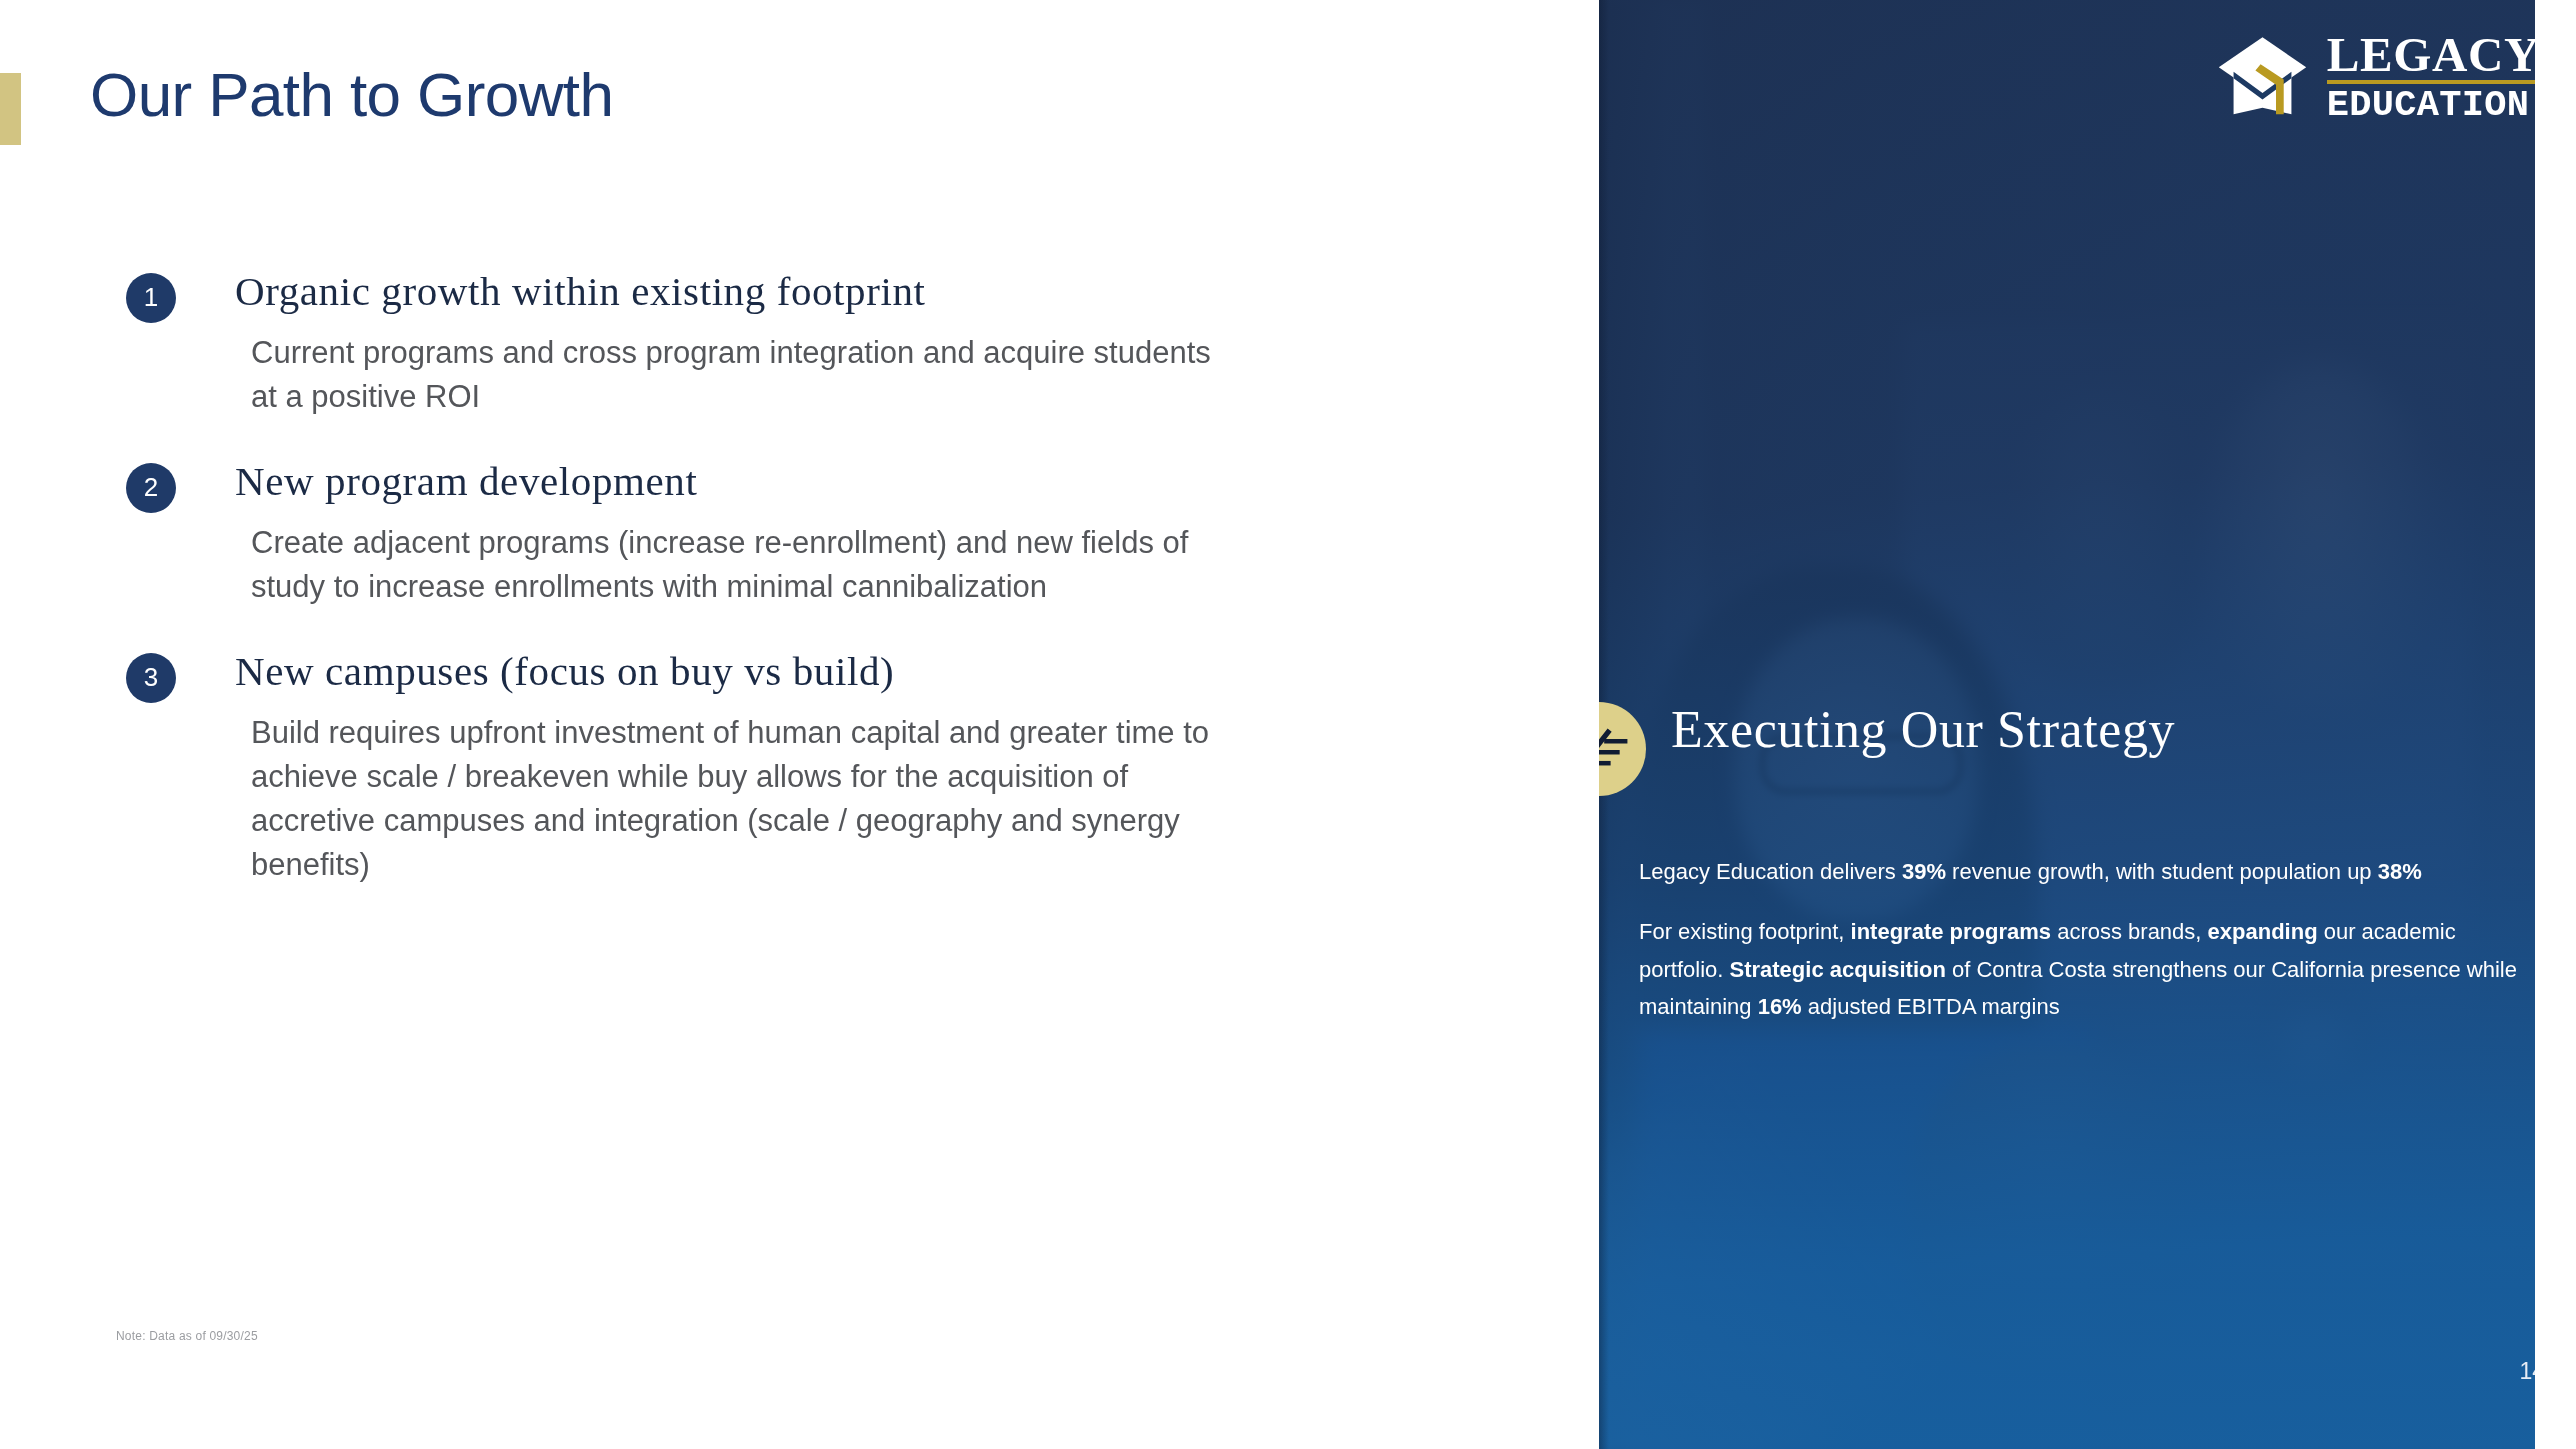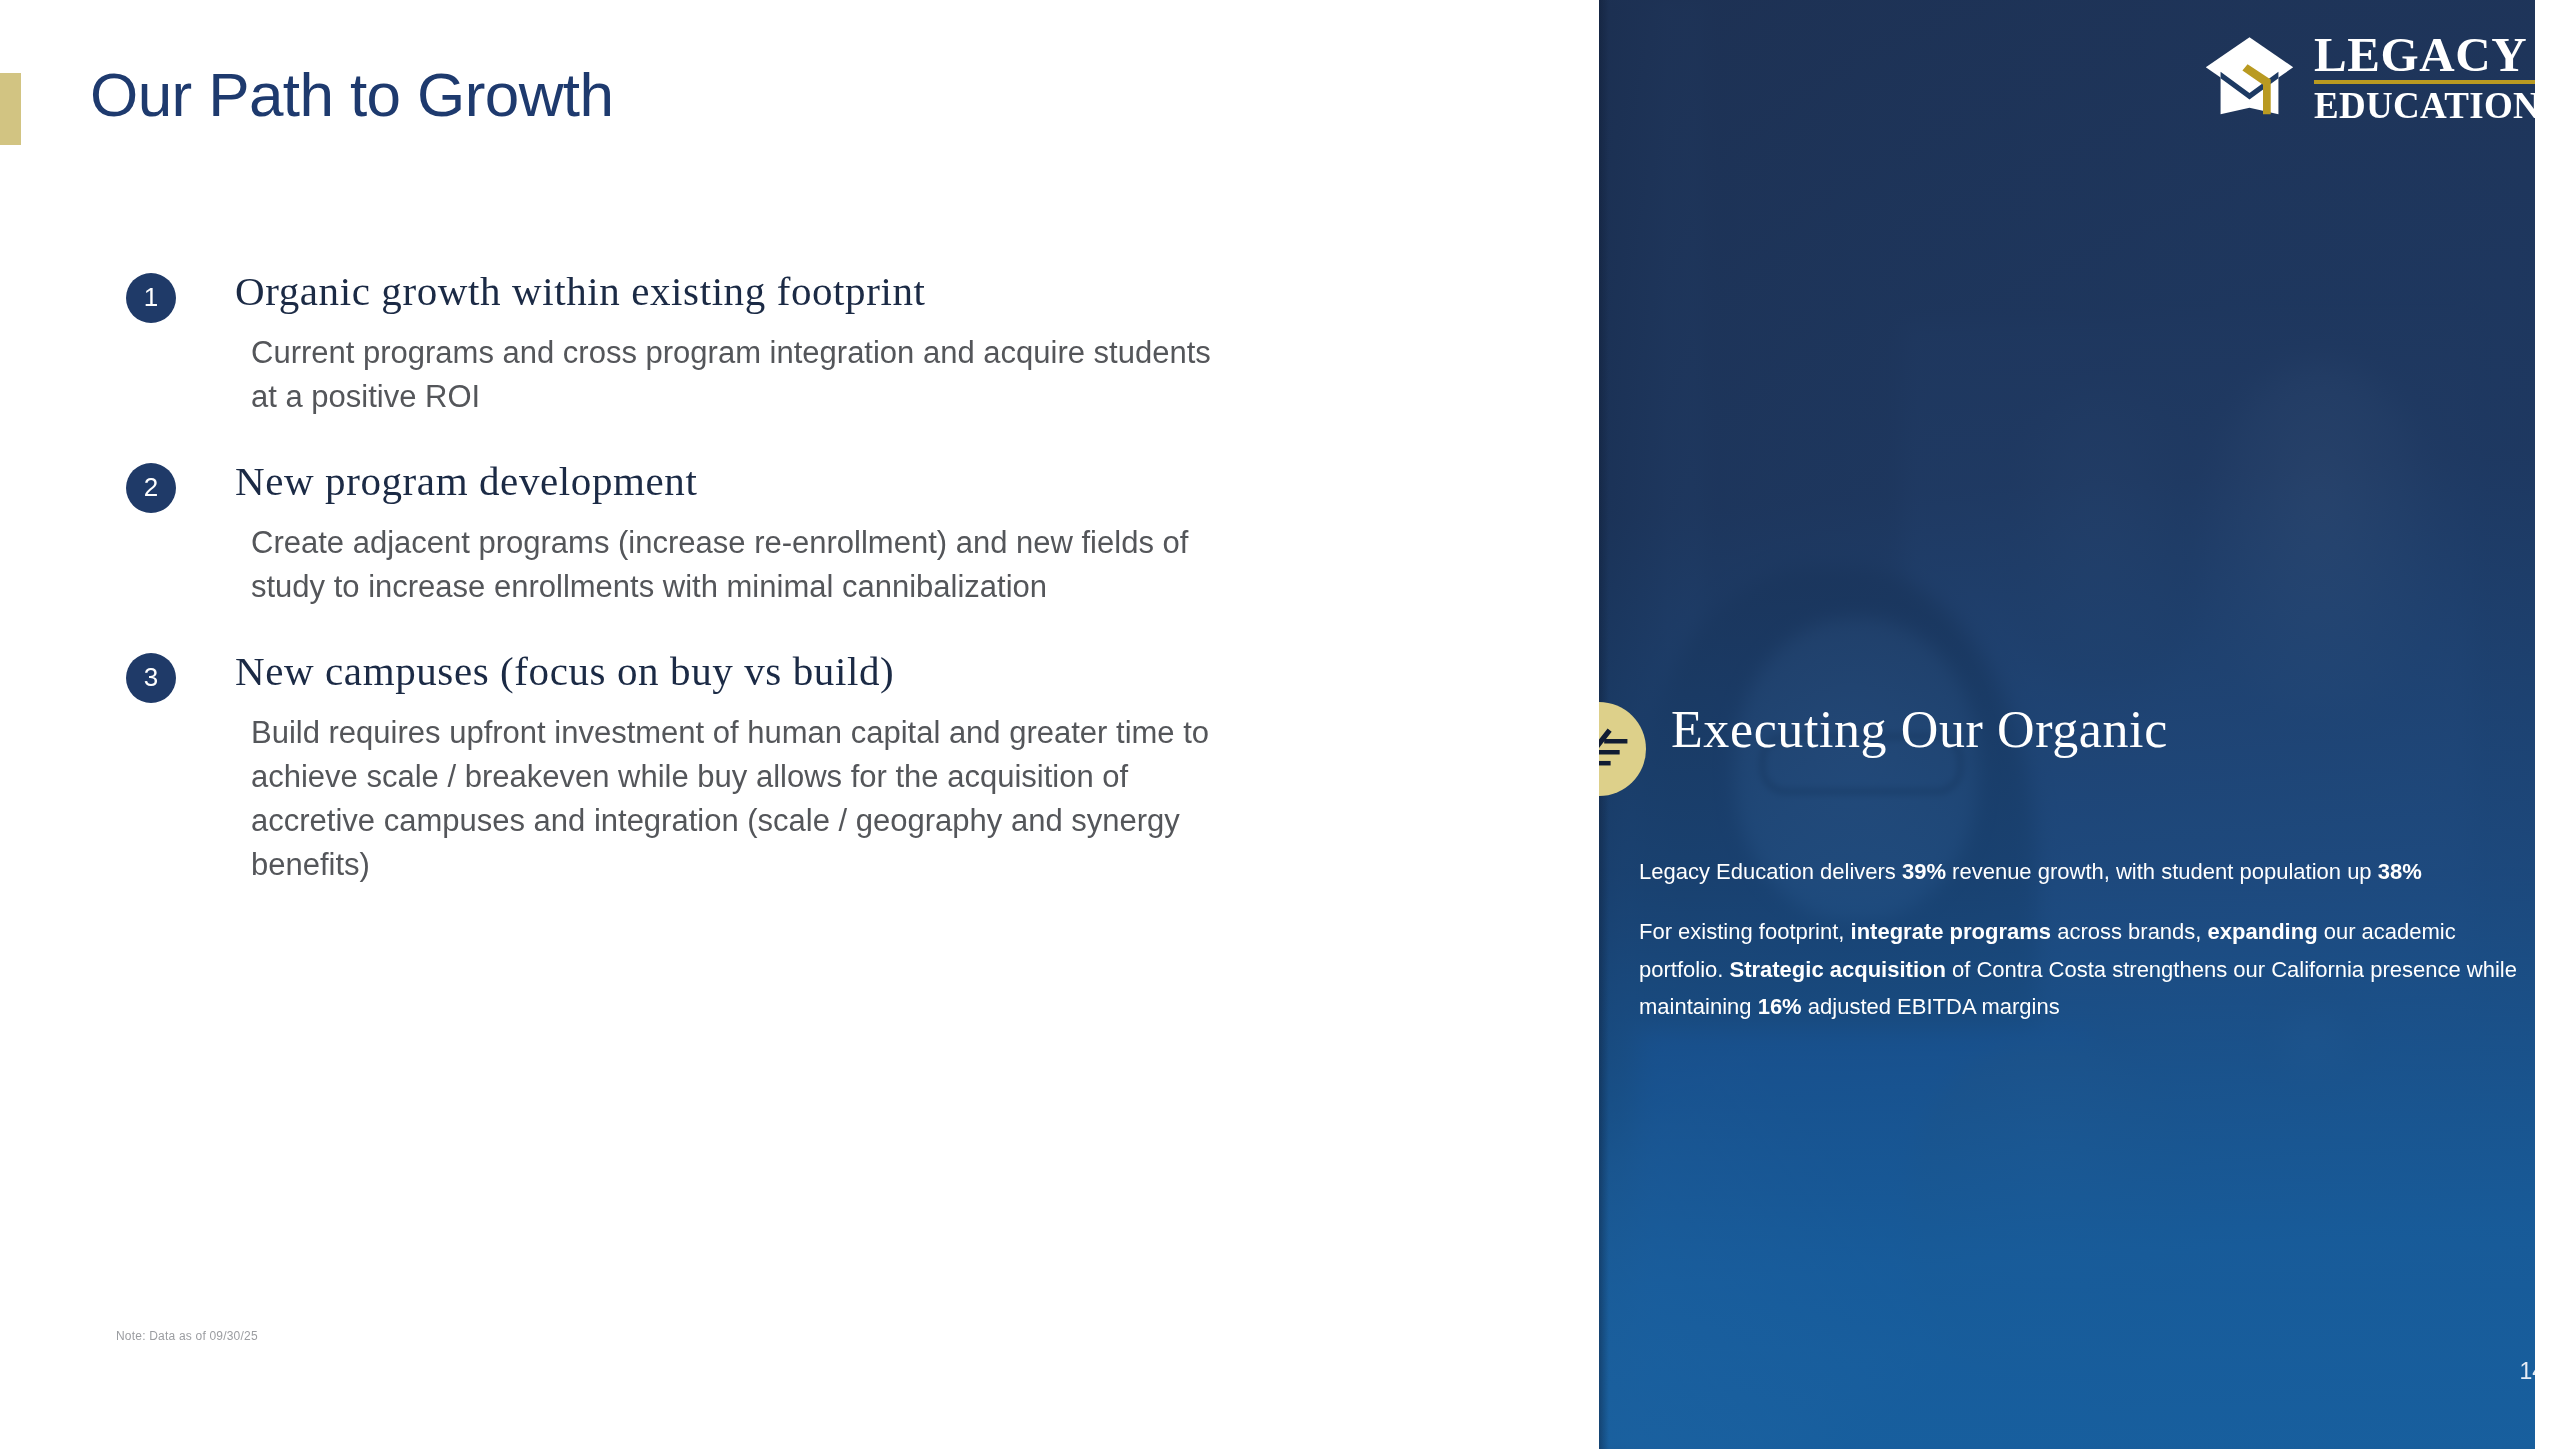--- a/index.html
+++ b/index.html
@@ -63,21 +63,21 @@
   .tint{position:absolute;inset:0;
     background:linear-gradient(176deg,rgba(28,48,82,.86) 0%,rgba(27,52,90,.80) 34%,rgba(24,73,126,.74) 62%,rgba(22,92,155,.80) 85%,rgba(23,95,158,.86) 100%);}
   .panel-edge{position:absolute;left:0;top:0;width:10.3px;height:1449px;
     background:linear-gradient(90deg,rgba(10,20,40,.35),rgba(10,20,40,0));}
 
   .logo{position:absolute;right:36px;top:30px;display:flex;align-items:center;gap:15.5px;}
   .logo-mark{width:97px;height:90px;flex:0 0 auto;}
   .logo-text{display:flex;flex-direction:column;align-items:stretch;line-height:1;}
   .logo-l1{font-family:"Liberation Serif",serif;font-size:49px;font-weight:700;color:#ffffff;letter-spacing:0.6px;}
   .logo-rule{height:3.9px;background:#b99a21;margin:1.3px 0 2.6px 0;}
-  .logo-l2{font-family:Liberation Serif, serif;font-size:37px;font-weight:700;color:#ffffff;letter-spacing:0.3px;}
+  .logo-l2{font-family:Liberation Mono, monospace;font-size:37px;font-weight:700;color:#ffffff;letter-spacing:0.3px;}
 
   .gold-circle{position:absolute;left:-47px;top:702px;width:94px;height:94px;border-radius:50%;
     background:#ddd08a;display:flex;align-items:center;justify-content:center;}
   .panel-head{position:absolute;left:72px;top:701px;
     font-family:"Liberation Serif",serif;font-size:52px;line-height:1.1;color:#ffffff;
     font-weight:400;letter-spacing:0.6px;white-space:nowrap;}
 
   .panel-body{position:absolute;left:40px;top:853px;width:895px;}
   .para{font-family:"Liberation Sans",sans-serif;font-size:22px;line-height:1.70;
     color:#ffffff;font-weight:300;margin:0 0 23px 0;}
@@ -162,21 +162,21 @@
 
     <div class="gold-circle">
       <svg width="62" height="52" viewBox="0 0 96 80">
         <path d="M8 42 L26 60 L62 14" stroke="#101c33" stroke-width="8" fill="none" stroke-linecap="square"></path>
         <line x1="56" y1="28" x2="92" y2="28" stroke="#101c33" stroke-width="7"></line>
         <line x1="48" y1="45" x2="80" y2="45" stroke="#101c33" stroke-width="7"></line>
         <line x1="34" y1="62" x2="66" y2="62" stroke="#101c33" stroke-width="7"></line>
       </svg>
     </div>
 
-    <div class="panel-head">Executing Our Organic</div>
+    <div class="panel-head">Executing Our Strategy</div>
 
     <div class="panel-body">
       <p class="para"><span>Legacy Education delivers </span><b>39%</b><span> revenue growth, with student population up </span><b>38%</b></p>
       <p class="para"><span>For existing footprint, </span><b>integrate programs</b><span> across brands, </span><b>expanding</b><span> our academic portfolio. </span><b>Strategic acquisition</b><span> of Contra Costa strengthens our California presence while maintaining </span><b>16%</b><span> adjusted EBITDA margins</span></p>
     </div>
 
     <div class="pagenum">14</div>
 
   </div>
 </div>

